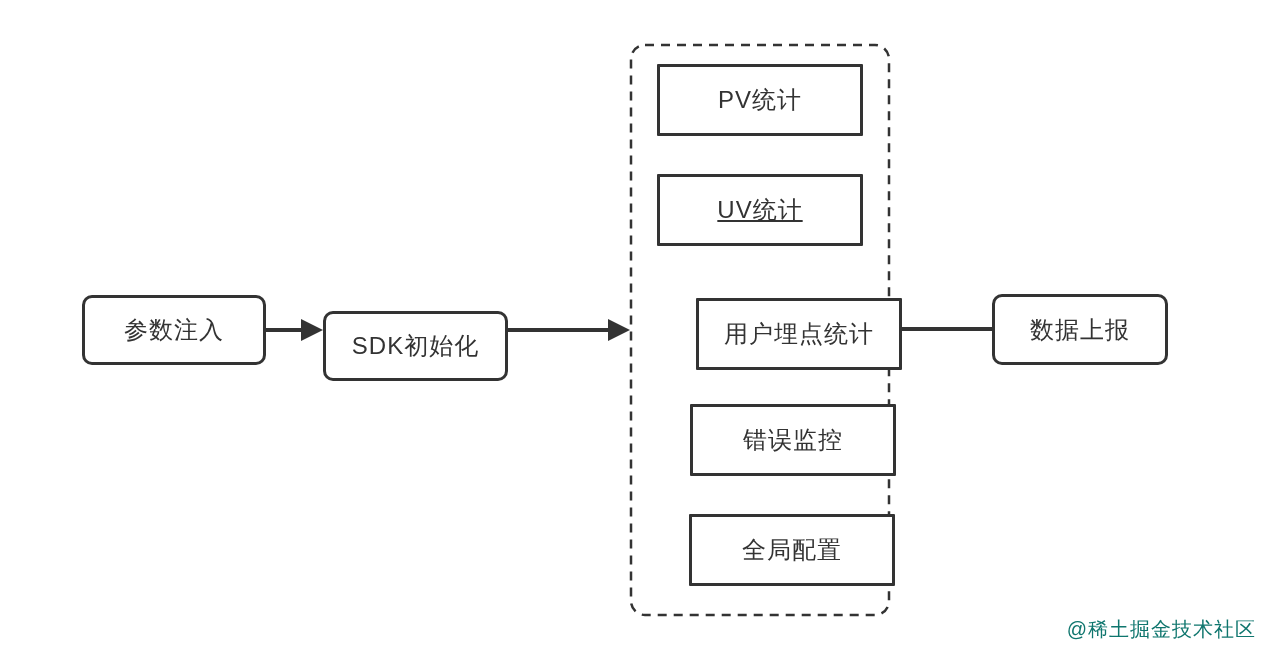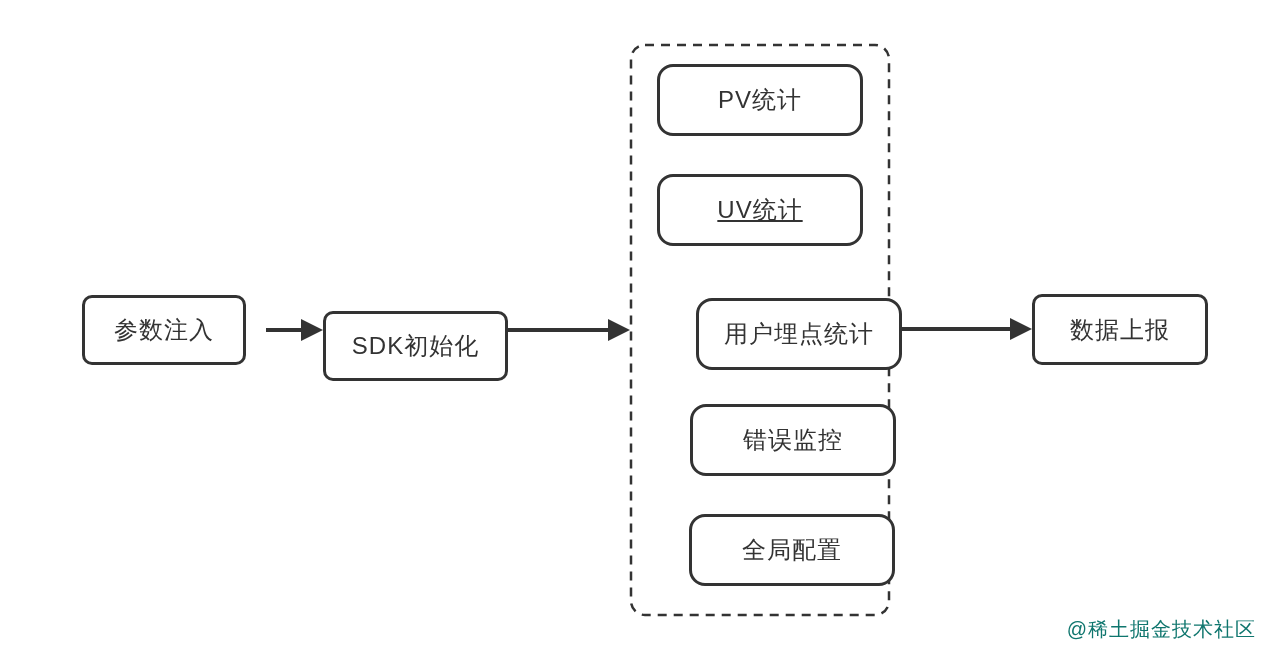--- a/index.html
+++ b/index.html
@@ -29,31 +29,31 @@
     border-radius: 10px;
     background: #ffffff;
     display: flex;
     align-items: center;
     justify-content: center;
     color: #333333;
     font-size: 24px;
     letter-spacing: 1px;
     white-space: nowrap;
   }
-  .node-param    { left: 82px;   top: 295px; width: 164px; height: 70px; }
+  .node-param    { left: 82px;   top: 295px; width: 184px; height: 70px; }
   .node-sdk      { left: 323px;  top: 295px; width: 185px; height: 70px; margin-top: 16px; }
-  .node-report   { left: 1032px; top: 294px; width: 176px; height: 71px; }
+  .node-report   { left: 992px; top: 294px; width: 176px; height: 71px; }
   .module-box {
     position: absolute;
     left: 657px;
     width: 206px;
     height: 72px;
     box-sizing: border-box;
     border: 3px solid #333333;
-    border-radius: 16px;
+    border-radius: 1px;
     background: #ffffff;
     display: flex;
     align-items: center;
     justify-content: center;
     color: #333333;
     font-size: 24px;
     letter-spacing: 1px;
     white-space: nowrap;
   }
   .module-0 { top: 64px;  }

